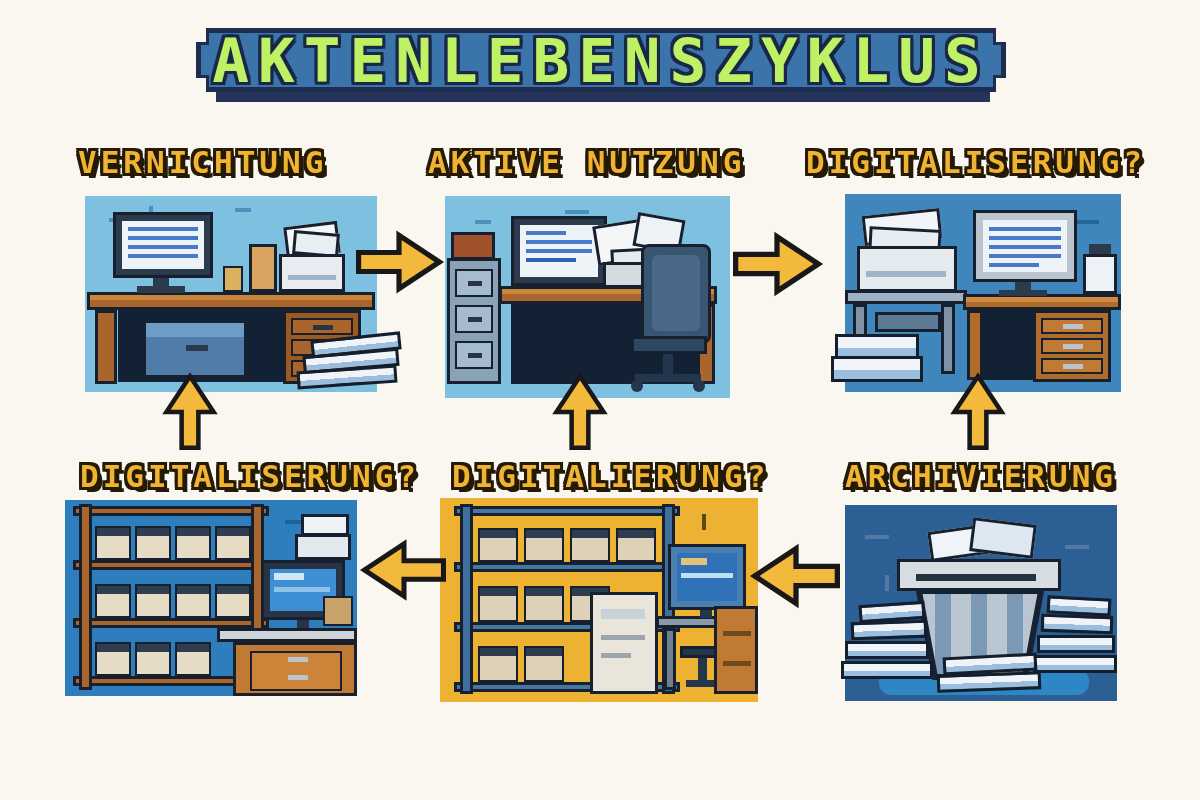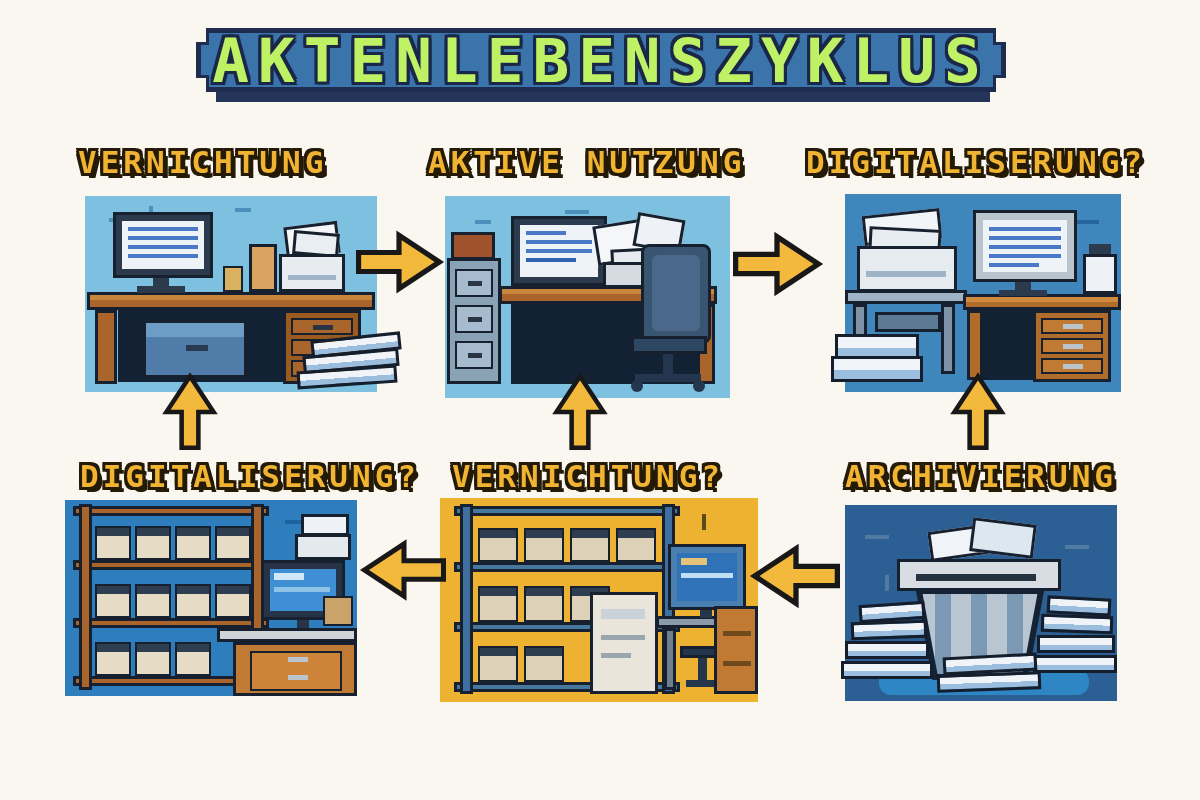--- a/index.html
+++ b/index.html
@@ -69,21 +69,21 @@
   <div class="banner-inner">
     <span class="title-text">AKTENLEBENSZYKLUS</span>
   </div>
 </div>
 <div class="s banner-shadow"></div>
 
 <div class="s pixel stage-label" style="left:78px;top:144px;">VERNICHTUNG</div>
 <div class="s pixel stage-label" style="left:428px;top:144px;">AKTIVE NUTZUNG</div>
 <div class="s pixel stage-label" style="left:806px;top:144px;">DIGITALISERUNG?</div>
 <div class="s pixel stage-label" style="left:80px;top:458px;">DIGITALISERUNG?</div>
-<div class="s pixel stage-label" style="left:452px;top:458px;">VERNICHTUNG?</div>
+<div class="s pixel stage-label" style="left:452px;top:458px;">DIGITALIERUNG?</div>
 <div class="s pixel stage-label" style="left:845px;top:458px;">ARCHIVIERUNG</div>
 
 <div class="panel" style="left:85px;top:196px;width:292px;height:196px;background:#7ec0df;color:#3e82b2;">
   <div class="dh" style="left:24px;top:22px;"></div>
   <div class="dv" style="left:64px;top:10px;"></div>
   <div class="dh" style="left:200px;top:34px;"></div>
   <div class="dv" style="left:252px;top:58px;"></div>
   <div class="dh" style="left:150px;top:12px;width:16px;"></div>
 
   <div class="s dark-under" style="left:33px;top:112px;width:166px;height:74px;"></div>

